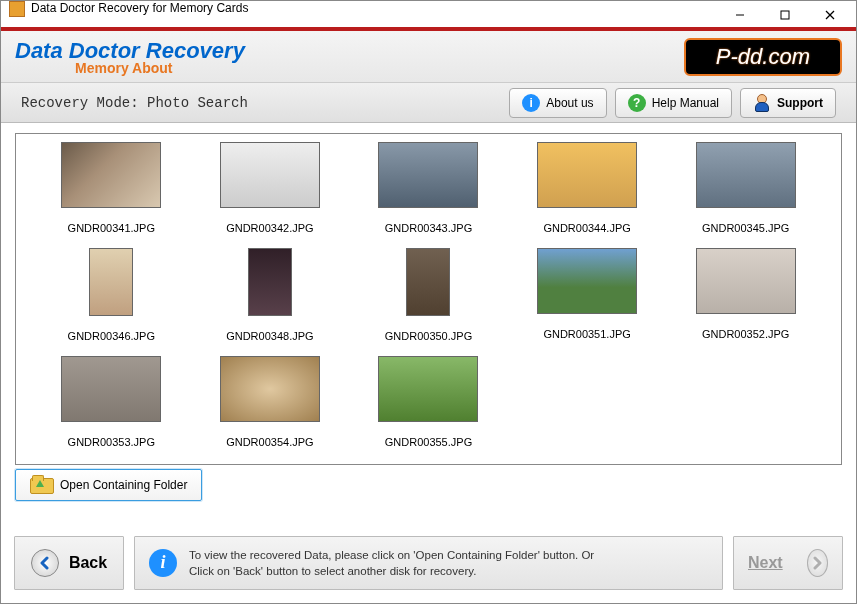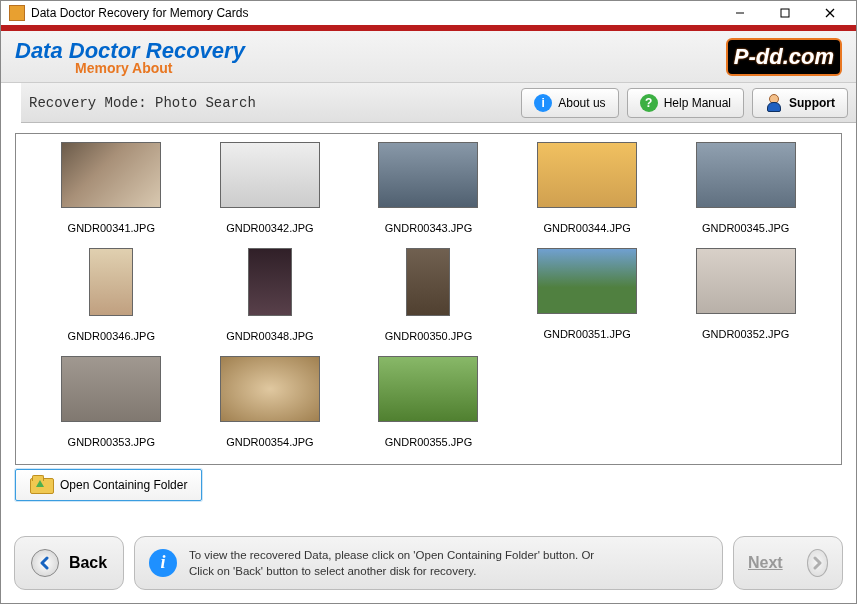--- a/index.html
+++ b/index.html
@@ -1,32 +1,32 @@
 <!DOCTYPE html>
 <html><head>
 <meta charset="utf-8">
 <style>
 * { margin: 0; padding: 0; box-sizing: border-box; font-family: "Segoe UI", Tahoma, sans-serif; }
 body { background: #fff; width: 857px; height: 604px; overflow: hidden; border: 1px solid #888; }
 
 
-.titlebar { height: 30px; background: #fff; display: flex; align-items: center; padding: 0 4px 0 8px; border-bottom: 6px solid #b91c1c; }
+.titlebar { height: 30px; background: #fff; display: flex; padding: 0 4px 0 8px; border-bottom: 4px solid #b91c1c; }
 .titlebar .app-icon { width: 16px; height: 16px; background: #e8a030; border: 1px solid #b87020; margin-right: 6px; }
 .titlebar .title { font-size: 12px; color: #000; flex: 1; }
 .titlebar .win-btn { width: 45px; height: 28px; display: flex; align-items: center; justify-content: center; font-size: 12px; cursor: pointer; }
 
 
 .header-band { height: 52px; background: linear-gradient(#f4f4f4,#e8e8e8); display: flex; align-items: center; padding: 0 14px; border-bottom: 1px solid #ccc; }
 .header-logo { flex: 1; }
 .header-logo .l1 { font-size: 22px; font-weight: bold; color: #0066cc; font-style: italic; }
 .header-logo .l2 { font-size: 14px; font-weight: bold; color: #e87722; margin-left: 60px; margin-top: -4px; }
-.pdd-badge { background: #000; color: #fff; border: 2px solid #e87722; border-radius: 6px; padding: 4px 6px; font-size: 22px; font-weight: bold; font-style: italic; text-shadow: 0 0 2px #e87722; }
-
-
-.mode-bar { height: 40px; background: linear-gradient(#f0f0f0,#e0e0e0); display: flex; align-items: center; padding: 0 8px; border-bottom: 1px solid #bbb; margin-left: 20px; }
+.pdd-badge { background: #000; color: #fff; border: 2px solid #e87722; border-radius: 6px; padding: 4px 30px; font-size: 22px; font-weight: normal; font-style: italic; text-shadow: 0 0 2px #e87722; }
+
+
+.mode-bar { height: 40px; background: linear-gradient(#f0f0f0,#e0e0e0); display: flex; align-items: center; padding: 0 20px; border-bottom: 1px solid #bbb; }
 .mode-label { font-family: "Courier New", monospace; font-size: 14px; color: #333; flex: 1; }
 .mode-bar .btn { background: linear-gradient(#fff,#e8e8e8); border: 1px solid #aaa; border-radius: 4px; height: 30px; padding: 0 12px; margin-left: 8px; display: flex; align-items: center; font-size: 12px; cursor: pointer; gap: 6px; }
 .icon-circle { width: 18px; height: 18px; border-radius: 50%; display: flex; align-items: center; justify-content: center; color: #fff; font-weight: bold; font-size: 12px; }
 .icon-info { background: #1e90ff; }
 .icon-help { background: #3cb043; }
 .icon-support { width: 18px; height: 18px; position: relative; }
 .icon-support::before { content: ""; position: absolute; top: 0; left: 4px; width: 8px; height: 8px; background: #f4c08a; border-radius: 50%; border: 1px solid #a06030; }
 .icon-support::after { content: ""; position: absolute; bottom: 0; left: 2px; width: 12px; height: 8px; background: #2060c0; border-radius: 6px 6px 2px 2px; border: 1px solid #103060; }
 
 
@@ -64,21 +64,21 @@
 
 .open-folder-row { margin: 4px 14px 0 14px; }
 .open-folder-btn { display: inline-flex; align-items: center; gap: 8px; background: linear-gradient(#fff,#f2f2f2); border: 1px solid #3a9de0; border-radius: 2px; padding: 6px 14px; font-size: 12px; cursor: pointer; box-shadow: 0 0 0 1px #cfe6f7; }
 .folder-icon { width: 22px; height: 18px; position: relative; }
 .folder-icon::before { content: ""; position: absolute; left: 0; top: 2px; width: 22px; height: 14px; background: #f0c850; border: 1px solid #c09020; border-radius: 2px; }
 .folder-icon::after { content: ""; position: absolute; left: 2px; top: -1px; width: 10px; height: 5px; background: #f0c850; border: 1px solid #c09020; border-radius: 2px 2px 0 0; border-bottom: none; }
 .folder-arrow { position: absolute; left: 6px; top: 4px; width: 0; height: 0; border-left: 4px solid transparent; border-right: 4px solid transparent; border-bottom: 7px solid #4caf50; z-index: 2; }
 
 
 .footer { position: absolute; left: 14px; right: 14px; bottom: 14px; height: 54px; display: flex; gap: 10px; }
-.footer .panel { background: linear-gradient(#f4f4f4,#e4e4e4); border: 1px solid #bbb; border-radius: 11px; display: flex; align-items: center; padding: 0 14px; }
+.footer .panel { background: linear-gradient(#f4f4f4,#e4e4e4); border: 1px solid #bbb; border-radius: 1px; display: flex; align-items: center; padding: 0 14px; }
 .back-btn { width: 110px; cursor: pointer; gap: 10px; font-size: 16px; font-weight: bold; justify-content: center; }
 .arrow-circle { width: 28px; height: 28px; border-radius: 50%; background: radial-gradient(#fff,#ccc); border: 1px solid #888; display: flex; align-items: center; justify-content: center; }
 .arrow-circle svg { width: 14px; height: 14px; }
 .info-panel { flex: 1; gap: 12px; font-size: 11.5px; color: #333; line-height: 1.4; }
 .info-icon-big { width: 28px; height: 28px; border-radius: 50%; background: #1e90ff; color: #fff; font-weight: bold; font-size: 18px; display: flex; align-items: center; justify-content: center; font-family: Georgia, serif; font-style: italic; }
 .next-btn { width: 110px; cursor: default; gap: 24px; font-size: 16px; font-weight: bold; color: #999; justify-content: center; text-decoration: underline; }
 .next-btn .arrow-circle { opacity: 0.6; }
 </style>
 </head>
 <body>

